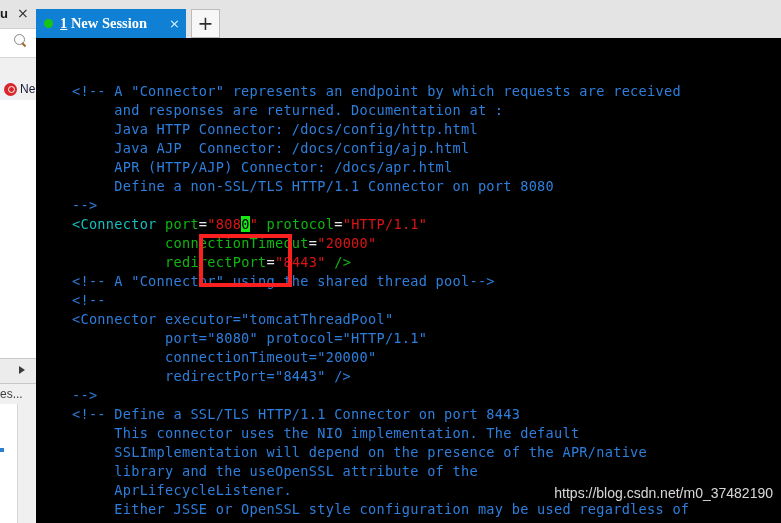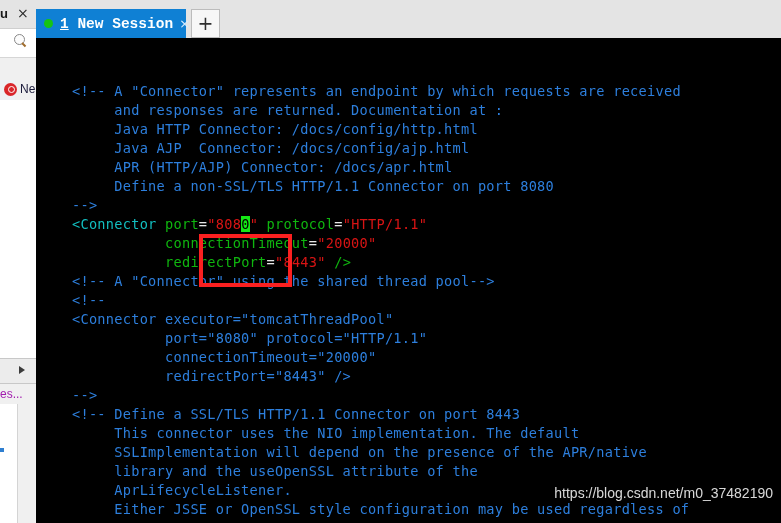--- a/index.html
+++ b/index.html
@@ -133,21 +133,21 @@
     left: 19px; top: 7px;
     width: 0; height: 0;
     border-left: 6px solid #3b3b3b;
     border-top: 4px solid transparent;
     border-bottom: 4px solid transparent;
   }
   #bg-sessions-label {
     position: absolute;
     left: 0; top: 386px;
     font-size: 12px;
-    color: #a21caf;
+    color: #404040;
     white-space: nowrap;
     line-height: 16px;
   }
   #bg-lower-panel {
     position: absolute;
     left: 0; top: 404px;
     width: 36px; height: 119px;
     background: #f2f2f2;
   }
   #bg-lower-white {
@@ -195,21 +195,21 @@
   }
   #tab-status-dot {
     width: 9px; height: 9px;
     border-radius: 50%;
     background: #16c413;
     flex: 0 0 auto;
     margin-right: 7px;
   }
   #tab-label {
     color: #ffffff;
-    font-family: Liberation Mono, monospace;
+    font-family: Liberation Serif, serif;
     font-weight: bold;
     font-size: 14.5px;
     white-space: nowrap;
     flex: 1 1 auto;
   }
   #tab-label .idx {
     text-decoration: underline;
   }
   #tab-close {
     color: #dbeeff;

